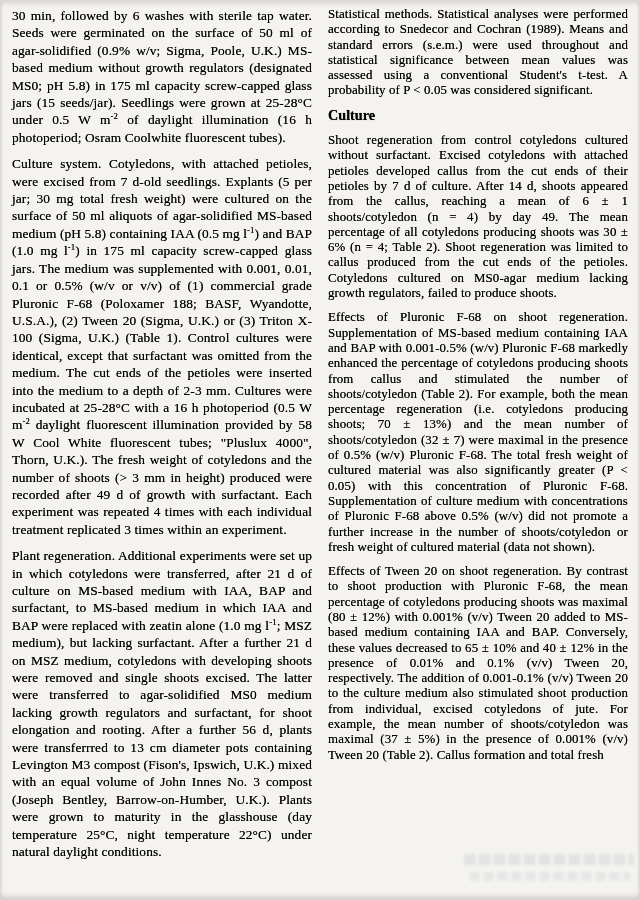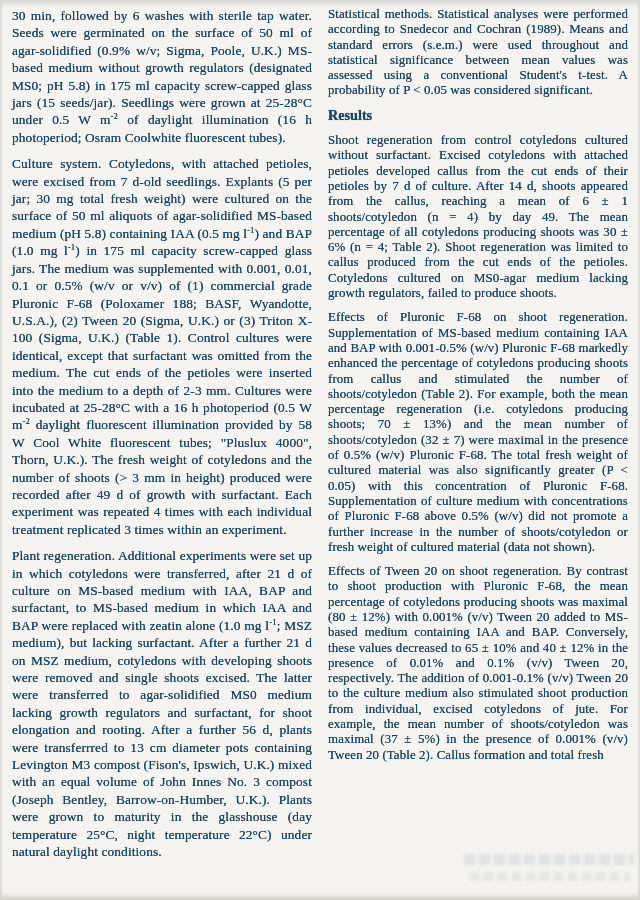--- a/index.html
+++ b/index.html
@@ -14,21 +14,21 @@
     background: #f4f3ef;
     overflow: hidden;
     box-sizing: border-box;
     border-top: 2px solid #dcdbd6;
     border-bottom: 2px solid #d6d5d0;
     box-shadow: inset 0 3px 4px rgba(0,0,0,0.07),
                 inset 0 -3px 4px rgba(0,0,0,0.09),
                 inset 2px 0 3px rgba(0,0,0,0.04),
                 inset -2px 0 3px rgba(0,0,0,0.04);
     font-family: "Liberation Serif", "DejaVu Serif", serif;
-    color: #0c4a6e;
+    color: #000000;
   }
   .cols {
     display: flex;
     gap: 16px;
     padding: 5px 12px 0 12px;
   }
   .col {
     width: 300px;
     box-sizing: border-box;
   }
@@ -83,21 +83,21 @@
   <div class="cols">
 
     <div class="col col-left">
       <p class="block-p"><span>30 min, followed by 6 washes with sterile tap water.  Seeds were germinated on the surface of 50 ml of agar-solidified (0.9% w/v; Sigma, Poole, U.K.) MS-based medium without growth regulators (designated MS0; pH 5.8) in 175 ml capacity screw-capped glass jars (15 seeds/jar). Seedlings were grown at 25-28°C under 0.5 W m</span><span class="sup">-2</span><span> of daylight illumination (16 h photoperiod; Osram Coolwhite fluorescent tubes).</span></p>
       <p class="block-p"><span class="i">Culture system.</span><span>  Cotyledons, with attached petioles, were excised from 7 d-old seedlings. Explants (5 per jar; 30 mg total fresh weight) were cultured on the surface of 50 ml aliquots of agar-solidified MS-based medium (pH 5.8) containing IAA (0.5 mg l</span><span class="sup">-1</span><span>) and BAP (1.0 mg l</span><span class="sup">-1</span><span>) in 175 ml capacity screw-capped glass jars.  The medium was supplemented with 0.001, 0.01, 0.1 or 0.5% (w/v or v/v) of (1) commercial grade Pluronic F-68 (Poloxamer 188; BASF, Wyandotte, U.S.A.), (2) Tween 20 (Sigma, U.K.) or (3) Triton X-100 (Sigma, U.K.) (Table 1).  Control cultures were identical, except that surfactant was omitted from the medium. The cut ends of the petioles were inserted into the medium to a depth of 2-3 mm.  Cultures were incubated at 25-28°C with a 16 h photoperiod (0.5 W m</span><span class="sup">-2</span><span> daylight fluorescent illumination provided by 58 W Cool White fluorescent tubes; "Pluslux 4000", Thorn, U.K.).  The fresh weight of cotyledons and the number of shoots (&gt; 3 mm in height) produced were recorded after 49 d of growth with surfactant.  Each experiment was repeated 4 times with each individual treatment replicated 3 times within an experiment.</span></p>
       <p class="block-p"><span class="i">Plant regeneration.</span><span> Additional experiments were set up in which cotyledons were transferred, after 21 d of culture on MS-based medium with IAA, BAP and surfactant, to MS-based medium in which IAA and BAP were replaced with zeatin alone (1.0 mg l</span><span class="sup">-1</span><span>; MSZ medium), but lacking surfactant.  After a further 21 d on MSZ medium, cotyledons with developing shoots were removed and single shoots excised.  The latter were transferred to agar-solidified MS0 medium lacking growth regulators and surfactant, for shoot elongation and rooting.  After a further 56 d, plants were transferrred to 13 cm diameter pots containing Levington M3 compost (Fison's, Ipswich, U.K.) mixed with an equal volume of John Innes No. 3 compost (Joseph Bentley, Barrow-on-Humber, U.K.).  Plants were grown to maturity in the glasshouse (day temperature 25°C, night temperature 22°C) under natural daylight conditions.</span></p>
     </div>
 
     <div class="col col-right">
       <p class="block-p"><span class="i">Statistical methods.</span><span> Statistical analyses were performed according to Snedecor and Cochran (1989).  Means and standard errors (s.e.m.) were used throughout and statistical significance between mean values was assessed using a conventional Student's </span><span class="i">t</span><span>-test.  A probability of P &lt; 0.05 was considered significant.</span></p>
-      <h2 class="block-h">Results</h2>
+      <h2 class="block-h">Culture</h2>
       <p class="block-p"><span class="i">Shoot regeneration from control cotyledons cultured without surfactant.</span><span> Excised cotyledons with attached petioles developed callus from the cut ends of their petioles by 7 d of culture.  After 14 d, shoots appeared from the callus, reaching a mean of 6 ± 1 shoots/cotyledon (n = 4) by day 49.  The mean percentage of all cotyledons producing shoots was 30 ± 6% (n = 4; Table 2). Shoot regeneration was limited to callus produced from the cut ends of the petioles.  Cotyledons cultured on MS0-agar medium lacking growth regulators, failed to produce shoots.</span></p>
       <p class="block-p"><span class="i">Effects of Pluronic F-68 on shoot regeneration.</span><span> Supplementation of MS-based medium containing IAA and BAP with 0.001-0.5% (w/v) Pluronic F-68 markedly enhanced the percentage of cotyledons producing shoots from callus and stimulated the number of shoots/cotyledon (Table 2).  For example, both the mean percentage regeneration (i.e. cotyledons producing shoots; 70 ± 13%) and the mean number of shoots/cotyledon (32 ± 7) were maximal in the presence of 0.5% (w/v) Pluronic F-68.  The total fresh weight of cultured material was also significantly greater (P &lt; 0.05) with this concentration of Pluronic F-68.  Supplementation of culture medium with concentrations of Pluronic F-68 above 0.5% (w/v) did not promote a further increase in the number of shoots/cotyledon or fresh weight of cultured material (data not shown).</span></p>
       <p class="block-p"><span class="i">Effects of Tween 20 on shoot regeneration.</span><span> By contrast to shoot production with Pluronic F-68, the mean percentage of cotyledons producing shoots was maximal (80 ± 12%) with 0.001% (v/v) Tween 20 added to MS-based medium containing IAA and BAP.  Conversely, these values decreased to 65 ± 10% and 40 ± 12% in the presence of 0.01% and 0.1% (v/v) Tween 20, respectively.  The addition of 0.001-0.1% (v/v) Tween 20 to the culture medium also stimulated shoot production from individual, excised cotyledons of jute.  For example, the mean number of shoots/cotyledon was maximal (37 ± 5%) in the presence of 0.001% (v/v) Tween 20 (Table 2).  Callus formation and total fresh</span></p>
     </div>
 
   </div>
 
   <div class="watermark" aria-hidden="true"></div>
 </div>
 

